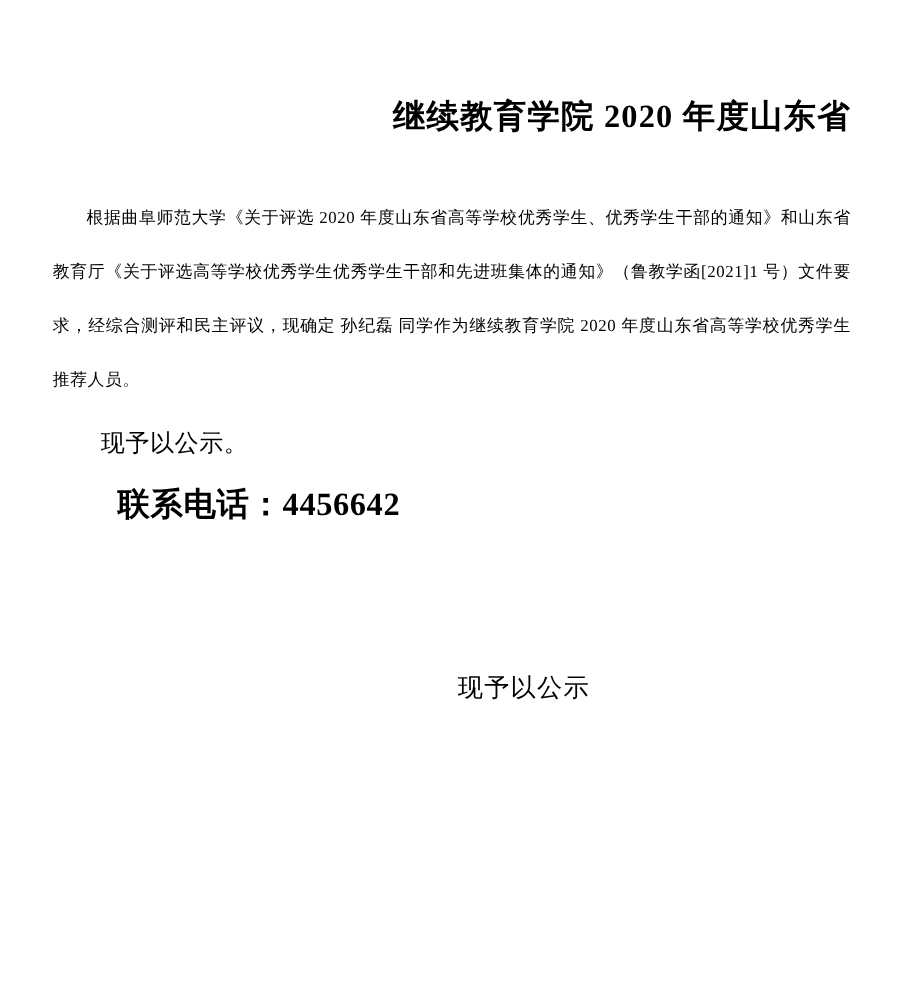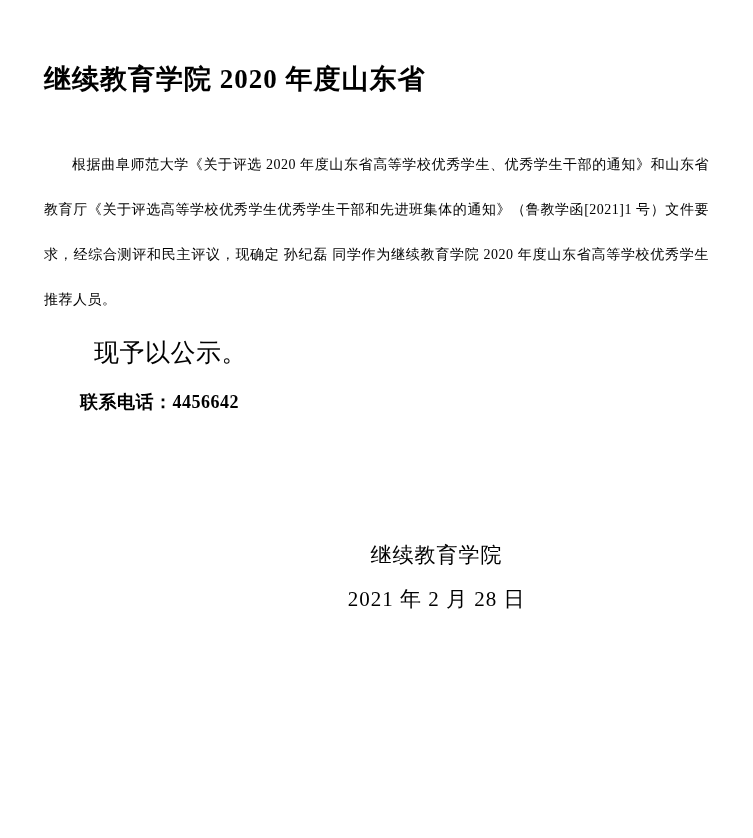--- a/index.html
+++ b/index.html
@@ -15,22 +15,22 @@
     overflow: hidden;
   }
   .page {
     position: relative;
     width: 753px;
     height: 838px;
     box-sizing: border-box;
     padding: 0 44px;
   }
   .title-block {
-    margin-top: 56px;
-    text-align: left;
+    margin-top: 74px;
+    text-align: right;
   }
   .title-line {
     font-size: 27px;
     font-weight: bold;
     line-height: 46px;
     letter-spacing: 1px;
     white-space: nowrap;
   }
   .body-block {
     margin-top: 40px;
@@ -38,28 +38,28 @@
   .para {
     font-size: 14px;
     line-height: 45px;
     text-align: justify;
     text-justify: inter-ideograph;
     text-indent: 2em;
     margin: 0;
     letter-spacing: 0.5px;
   }
   .para-short {
-    font-size: 25px;
+    font-size: 20px;
     line-height: 45px;
     text-indent: 2em;
     margin: 0;
     letter-spacing: 0.5px;
   }
   .contact {
-    font-size: 18px;
+    font-size: 27px;
     line-height: 38px;
     text-indent: 2em;
     margin: 0;
     font-weight: bold;
     letter-spacing: 0.5px;
   }
   .gap-small { height: 8px; }
   .sign-block {
     margin-top: 112px;
     text-align: center;
@@ -82,17 +82,16 @@
 
   <div class="body-block">
     <p class="para">根据曲阜师范大学《关于评选 2020 年度山东省高等学校优秀学生、优秀学生干部的通知》和山东省教育厅《关于评选高等学校优秀学生优秀学生干部和先进班集体的通知》（鲁教学函[2021]1 号）文件要求，经综合测评和民主评议，现确定  孙纪磊   同学作为继续教育学院 2020 年度山东省高等学校优秀学生推荐人员。</p>
     <div class="gap-small"></div>
     <p class="para-short">现予以公示。</p>
     <div class="gap-small"></div>
     <p class="contact">联系电话：4456642</p>
   </div>
 
   <div class="sign-block">
-    <div class="sign-line">继续教育学院</div>
-    <div class="sign-line">2021 年 2 月 28 日</div>
+    <div class="sign-line">现予以公示</div>
   </div>
 
 </div>
 
 </body></html>

